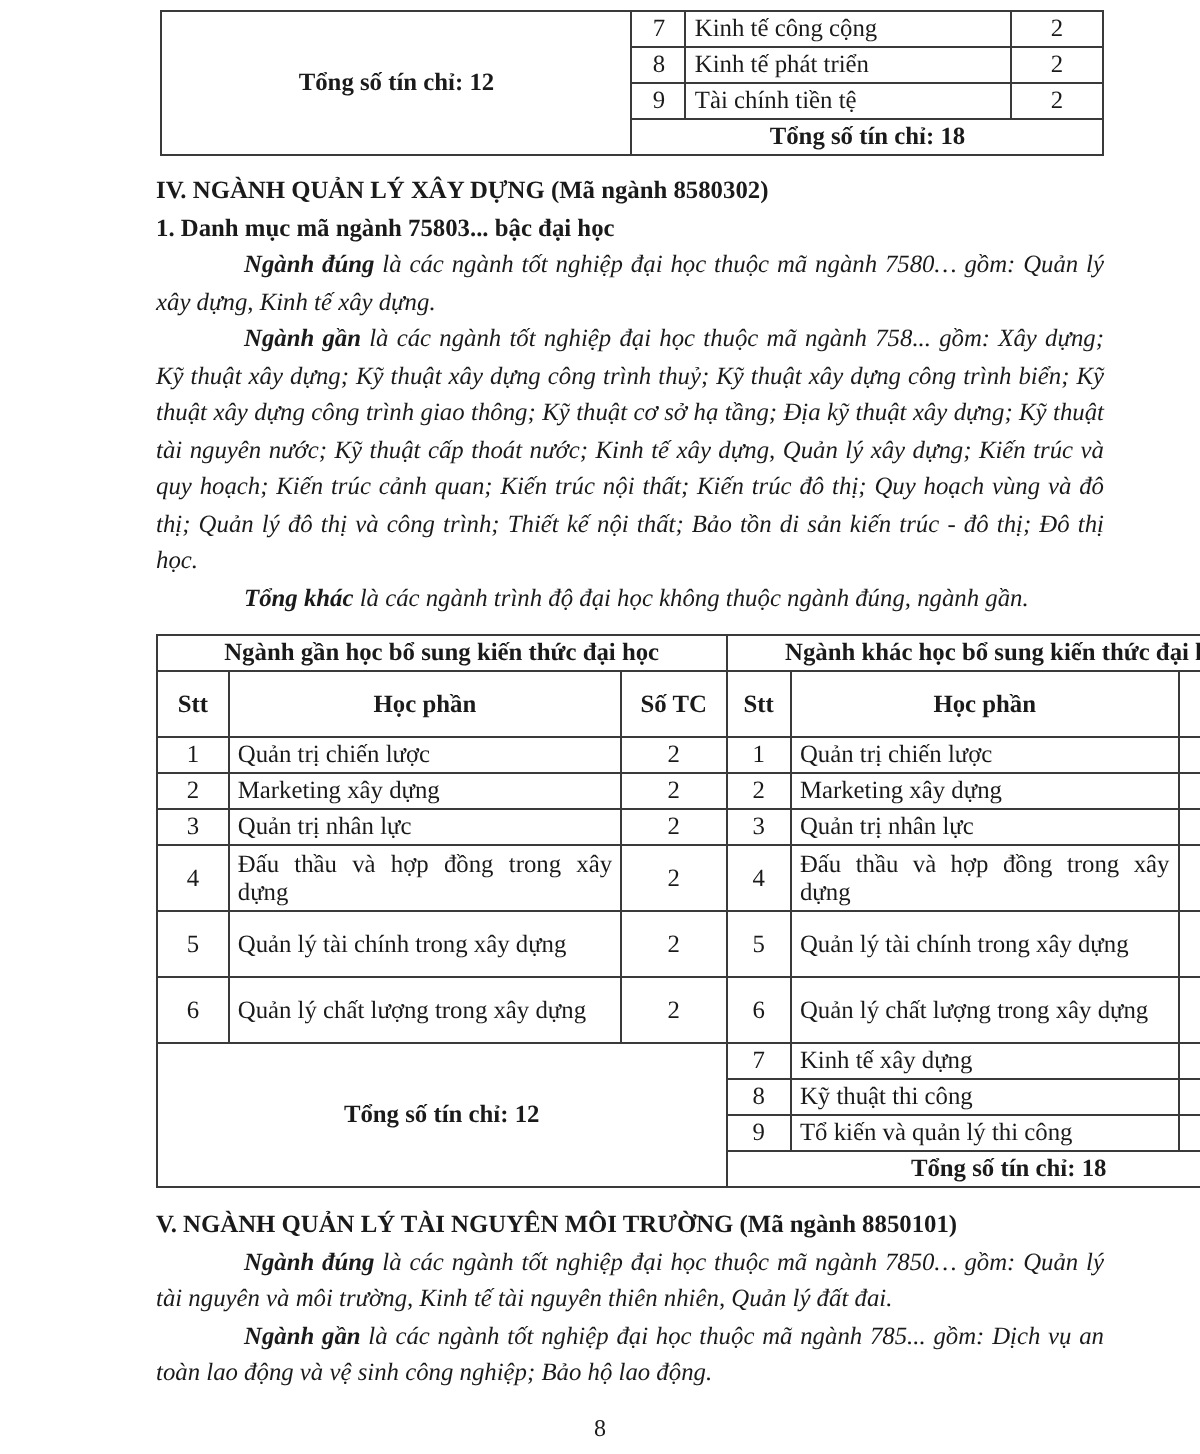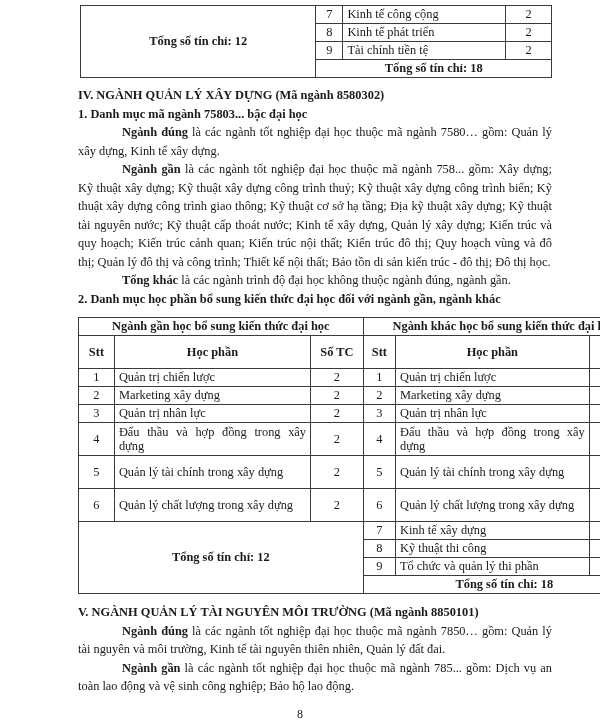--- a/index.html
+++ b/index.html
@@ -10,21 +10,21 @@
   table { border-collapse: collapse; position: absolute; }
   td { border: 1px solid #3a3a3a; padding: 0 4px; vertical-align: middle; line-height: 14.5px; }
   .c { text-align: center; }
   .b { font-weight: bold; }
   .j { text-align: justify; }
 
   #top-table { left: 80px; top: 5px; width: 472px; }
   #top-table td { height: 17px; }
 
   .text-block { position: absolute; left: 78px; width: 474px; line-height: 18.5px; }
-  .para { text-align: justify; text-indent: 44px; margin: 0; }
+  .para { text-align: justify; text-indent: 44px; margin: 0; font-style: italic; }
   .h1 { font-weight: bold; margin: 0; }
   .h2 { font-weight: bold; margin: 0; }
 
   #main-table { left: 78px; top: 317px; width: 568px; }
   #main-table td { height: 17px; }
   #main-table td.tall { height: 32px; }
   #main-table .hdr { font-weight: bold; }
 
   #page-number { position: absolute; left: 0; width: 600px; top: 707px; text-align: center; font-size: 12px; }
 </style>
@@ -60,21 +60,20 @@
   </tr>
 </tbody>
   </table>
 
 <div class="text-block" style="top:86px;">
   <p class="h1">IV. NGÀNH QUẢN LÝ XÂY DỰNG (Mã ngành 8580302)</p>
   <p class="h2">1. Danh mục mã ngành 75803... bậc đại học</p>
   <p class="para"><b>Ngành đúng</b><span> là các ngành tốt nghiệp đại học thuộc mã ngành 7580… gồm: Quản lý xây dựng, Kinh tế xây dựng.</span></p>
   <p class="para"><b>Ngành gần</b><span> là các ngành tốt nghiệp đại học thuộc mã ngành 758... gồm: Xây dựng; Kỹ thuật xây dựng; Kỹ thuật xây dựng công trình thuỷ; Kỹ thuật xây dựng công trình biển; Kỹ thuật xây dựng công trình giao thông; Kỹ thuật cơ sở hạ tầng; Địa kỹ thuật xây dựng; Kỹ thuật tài nguyên nước; Kỹ thuật cấp thoát nước; Kinh tế xây dựng, Quản lý xây dựng; Kiến trúc và quy hoạch; Kiến trúc cảnh quan; Kiến trúc nội thất; Kiến trúc đô thị; Quy hoạch vùng và đô thị; Quản lý đô thị và công trình; Thiết kế nội thất; Bảo tồn di sản kiến trúc - đô thị; Đô thị học.</span></p>
   <p class="para"><b>Tổng khác</b><span> là các ngành trình độ đại học không thuộc ngành đúng, ngành gần.</span></p>
-  <p class="h2">2. Danh mục học phần bổ sung kiến thức đại học đối với ngành gần, ngành khác</p>
 </div>
 
 <table id="main-table">
   <colgroup>
     <col style="width:30px">
       <col style="width:164px">
       <col style="width:44px">
     <col style="width:27px">
       <col style="width:162px">
       <col style="width:47px">
@@ -149,21 +148,21 @@
     <td>Kinh tế xây dựng</td>
     <td class="c">2</td>
   </tr>
   <tr>
     <td class="c">8</td>
     <td>Kỹ thuật thi công</td>
     <td class="c">2</td>
   </tr>
   <tr>
     <td class="c">9</td>
-    <td>Tổ chức và quản lý thi phần</td>
+    <td>Tổ kiến và quản lý thi công</td>
     <td class="c">2</td>
   </tr>
   <tr>
     <td colspan="3" class="c b">Tổng số tín chỉ: 18</td>
   </tr>
 </tbody>
   </table>
 
 <div class="text-block" style="top:603px;">
   <p class="h1">V. NGÀNH QUẢN LÝ TÀI NGUYÊN MÔI TRƯỜNG (Mã ngành 8850101)</p>

